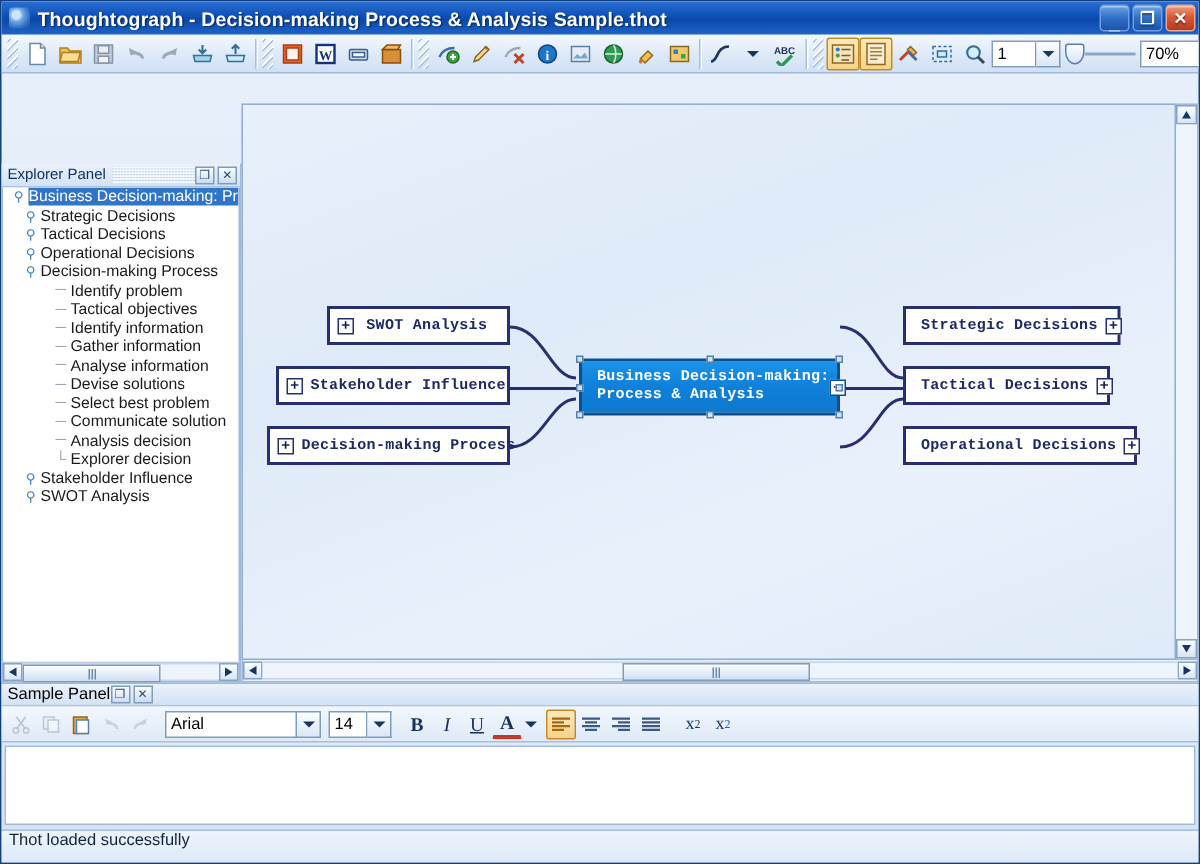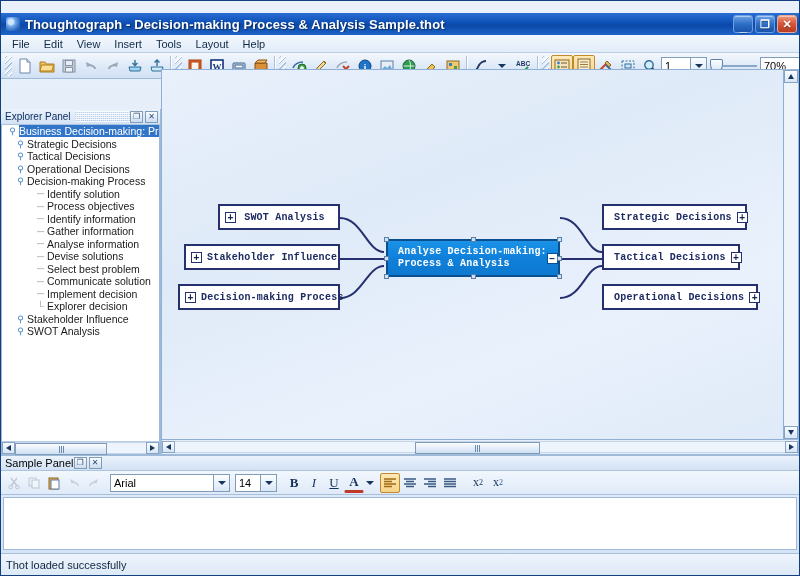--- a/index.html
+++ b/index.html
@@ -19,21 +19,20 @@
     overflow: hidden;
   }
 
   
   .titlebar {
     height: 22px;
     background: linear-gradient(180deg,#2a6fd4 0%,#0d4fb5 45%,#0b48a8 55%,#1e64c8 100%);
     display: flex; align-items: center;
     padding: 0 2px 0 4px;
     position: relative;
-    margin-top: 12px;
   }
   .title-icon {
     width: 16px; height: 16px; margin-right: 4px;
     position: relative; flex: none;
   }
   .title-icon:before {
     content: "";
     position: absolute; left: 1px; top: 1px;
     width: 14px; height: 14px;
     background: radial-gradient(circle at 35% 35%, #cfe4ff 0 20%, #6fa9e8 35%, #2d6cc0 70%, #1b4e93 100%);
@@ -281,21 +280,21 @@
     border: 1px solid transparent; border-radius: 2px;
   }
   .fbtn.on { border-color: #c08a2a; background: linear-gradient(180deg,#ffe9b8,#f6d38a); }
   .fbtn.dis { opacity: .4; }
 
   
   .status {
     position: absolute; left: 0; right: 0; bottom: 0; height: 22px;
     background: linear-gradient(180deg,#eef4fc,#dde9f7);
     border-top: 1px solid #a8c0dc;
-    display: flex; align-items: center;
+    display: flex; 
     font-size: 11px; color: #11243c; padding-left: 5px;
   }
 </style>
 </head>
 <body>
 
 <div id="app">
 
   <div class="titlebar">
     <div class="title-icon"></div>
@@ -306,29 +305,20 @@
         </div>
       <div class="wbtn">
           <span class="g">❐</span>
         </div>
       <div class="wbtn close">
           <span class="g">✕</span>
         </div>
     </div>
   </div>
 
-  <div class="menubar">
-    <div class="menu-item">File</div>
-    <div class="menu-item">Edit</div>
-    <div class="menu-item">View</div>
-    <div class="menu-item">Insert</div>
-    <div class="menu-item">Tools</div>
-    <div class="menu-item">Layout</div>
-    <div class="menu-item">Help</div>
-  </div>
 
   <div class="toolbar">
     <div class="grip"></div>
 
     <div class="tbtn">
       <svg width="16" height="16" viewBox="0 0 16 16">
           <path d="M3 1h7l3 3v11H3z" fill="#fff" stroke="#6b86a8"></path>
           <path d="M10 1v3h3" fill="#dfe9f6" stroke="#6b86a8"></path>
         </svg>
     </div>
@@ -551,25 +541,25 @@
         <div class="tnode indent1">
           <span class="handle">⚲</span>
           <span class="tlabel">Operational Decisions</span>
         </div>
         <div class="tnode indent1">
           <span class="handle">⚲</span>
           <span class="tlabel">Decision-making Process</span>
         </div>
         <div class="tnode indent2">
           <span class="dash">─</span>
-          <span class="tlabel">Identify solution</span>
+          <span class="tlabel">Identify problem</span>
         </div>
         <div class="tnode indent2">
           <span class="dash">─</span>
-          <span class="tlabel">Process objectives</span>
+          <span class="tlabel">Tactical objectives</span>
         </div>
         <div class="tnode indent2">
           <span class="dash">─</span>
           <span class="tlabel">Identify information</span>
         </div>
         <div class="tnode indent2">
           <span class="dash">─</span>
           <span class="tlabel">Gather information</span>
         </div>
         <div class="tnode indent2">
@@ -583,21 +573,21 @@
         <div class="tnode indent2">
           <span class="dash">─</span>
           <span class="tlabel">Select best problem</span>
         </div>
         <div class="tnode indent2">
           <span class="dash">─</span>
           <span class="tlabel">Communicate solution</span>
         </div>
         <div class="tnode indent2">
           <span class="dash">─</span>
-          <span class="tlabel">Implement decision</span>
+          <span class="tlabel">Analysis decision</span>
         </div>
         <div class="tnode indent2">
           <span class="dash">└</span>
           <span class="tlabel">Explorer decision</span>
         </div>
         <div class="tnode indent1">
           <span class="handle">⚲</span>
           <span class="tlabel">Stakeholder Influence</span>
         </div>
         <div class="tnode indent1">
@@ -657,21 +647,21 @@
             <span class="ntext">Tactical Decisions</span>
             <span class="exp">+</span>
           </div>
           <div class="node" style="left:440px; top:214px; width:156px; height:26px;">
             <span class="ntext">Operational Decisions</span>
             <span class="exp">+</span>
           </div>
 
           <div class="node center" style="left:224px; top:169px; width:174px; height:38px;">
             <span class="ctext">
-              <span>Analyse Decision-making:</span><br>
+              <span>Business Decision-making:</span><br>
               <span>Process &amp; Analysis</span>
             </span>
             <span class="exp">−</span>
             <span class="handles">
               <i class="hnd" style="left:0;top:0"></i>
               <i class="hnd" style="left:50%;top:0;margin-left:-2.5px"></i>
               <i class="hnd" style="right:0;top:0"></i>
               <i class="hnd" style="left:0;top:50%;margin-top:-2.5px"></i>
               <i class="hnd" style="right:0;top:50%;margin-top:-2.5px"></i>
               <i class="hnd" style="left:0;bottom:0"></i>
@@ -744,21 +734,21 @@
           </svg>
       </div>
       <div class="fbtn dis">
         <svg width="14" height="14" viewBox="0 0 14 14">
             <path d="M3 10c0-4 7-4 7-4" fill="none" stroke="#9aa8b8" stroke-width="1.8"></path>
             <path d="M11 3l-1 4-4-1.5z" fill="#9aa8b8"></path>
           </svg>
       </div>
 
       <div class="tcombo" style="margin-left:6px">
-        <div class="tinput" style="width:104px">Arial</div>
+        <div class="tinput" style="width:88px">Arial</div>
         <div class="arrow">
             <span class="caret"></span>
           </div>
       </div>
       <div class="tcombo" style="margin-left:5px">
         <div class="tinput" style="width:26px">14</div>
         <div class="arrow">
             <span class="caret"></span>
           </div>
       </div>

